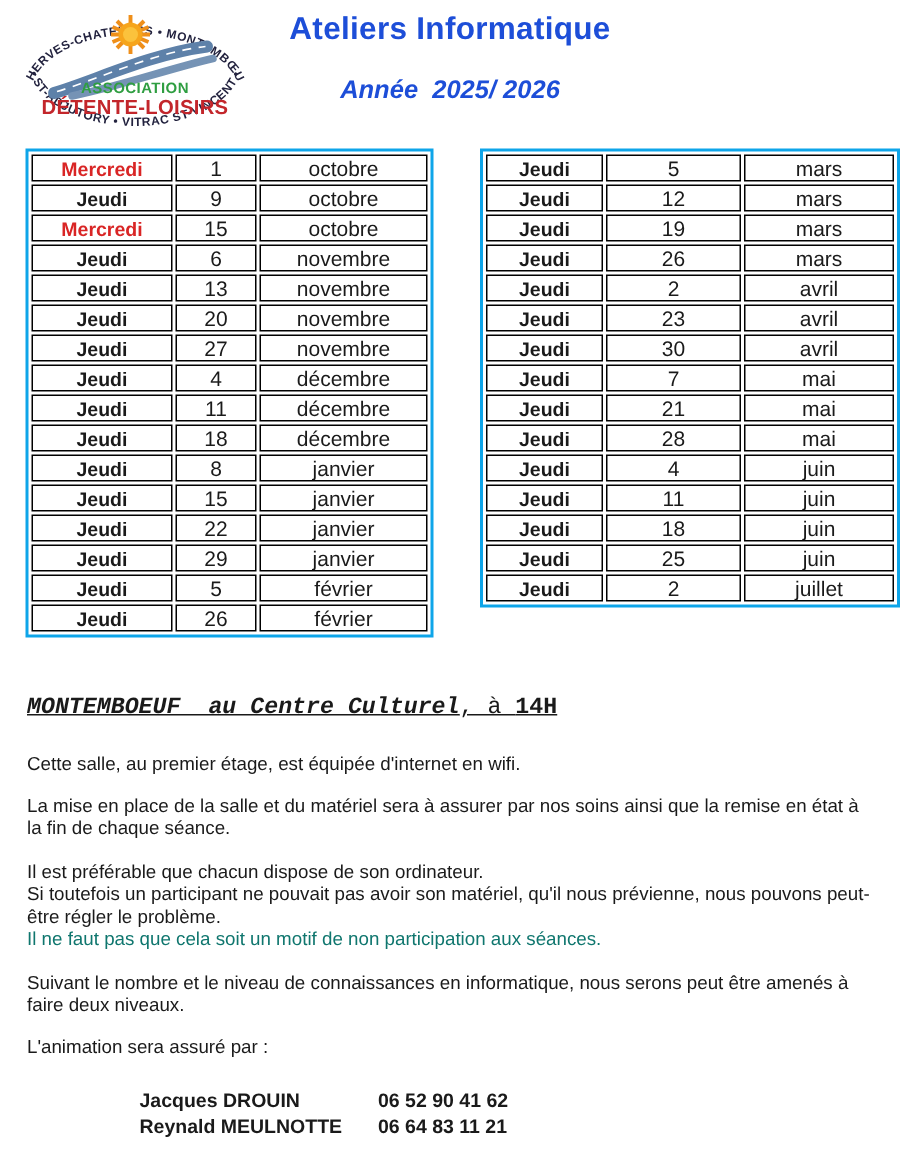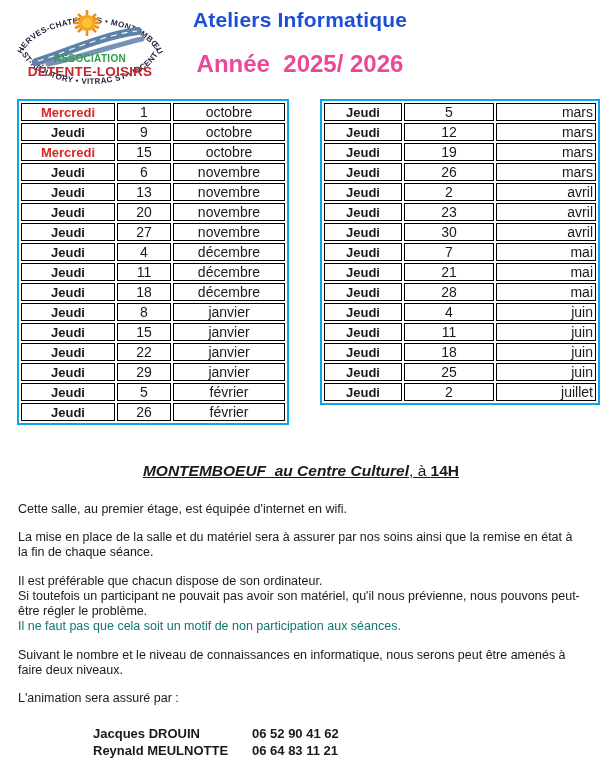--- a/index.html
+++ b/index.html
@@ -4,34 +4,34 @@
 <style>
   html,body{margin:0;padding:0;}
   body{
     width:600px;height:770px;position:relative;background:#ffffff;
     font-family:"Liberation Sans", sans-serif;color:#1a1a1a;overflow:hidden;
   }
   
   .logo{position:absolute;left:8px;top:2px;width:164px;height:94px;}
   .titles{position:absolute;left:0;top:8px;width:100%;text-align:center;}
   .title{font-size:21px;font-weight:900;letter-spacing:.2px;color:#1d4ed8;}
-  .subtitle{margin-top:18px;font-size:24px;font-weight:900;white-space:pre;color:#ec4899;}
+  .subtitle{margin-top:18px;font-size:17px;font-weight:900;white-space:pre;color:#1d4ed8;font-style:italic;}
   
   .date-table{position:absolute;border-collapse:separate;border-spacing:2px;border:2px solid #0ea5e9;background:#fff;}
   .date-table td{border:1px solid #000;height:16px;padding:0 2px;text-align:center;font-size:14px;line-height:1;vertical-align:middle;}
   .date-table td.day{font-weight:bold;font-size:13px;}
   .date-table td.red{color:#d92525;}
   .table-left{left:17px;top:99px;}
   .table-right{left:320px;top:99px;}
   .table-left td.day{width:88px;}  .table-left td.num{width:48px;}  .table-left td.month{width:106px;}
-  .table-right td.day{width:72px;} .table-right td.num{width:84px;} .table-right td.month{width:94px;text-align:right;}
+  .table-right td.day{width:72px;} .table-right td.num{width:84px;} .table-right td.month{width:94px;}
   
   .text{position:absolute;left:18px;right:16px;top:456px;font-size:12.5px;line-height:1.22;}
   .text p{margin:0;}
-  .location{text-align:center;font-size:15.5px;margin-top:6px !important;white-space:pre-wrap;}
+  .location{text-align:left;font-size:15.5px;margin-top:6px !important;white-space:pre-wrap;font-family:Liberation Mono, monospace;}
   .location .loc-main{font-weight:bold;font-style:italic;text-decoration:underline;}
   .location .loc-mid{text-decoration:underline;}
   .location .loc-time{font-weight:bold;text-decoration:underline;}
   .p-gap{margin-top:13px !important;}
   .p-gap-lg{margin-top:21px !important;}
   .line{display:block;}
   .red-text{color:#0f766e;}
   .contacts{margin-top:20px;margin-left:75px;font-weight:bold;font-size:13px;line-height:1.25;}
   .contact-name{display:inline-block;width:159px;}
   .contact-phone{display:inline-block;}

